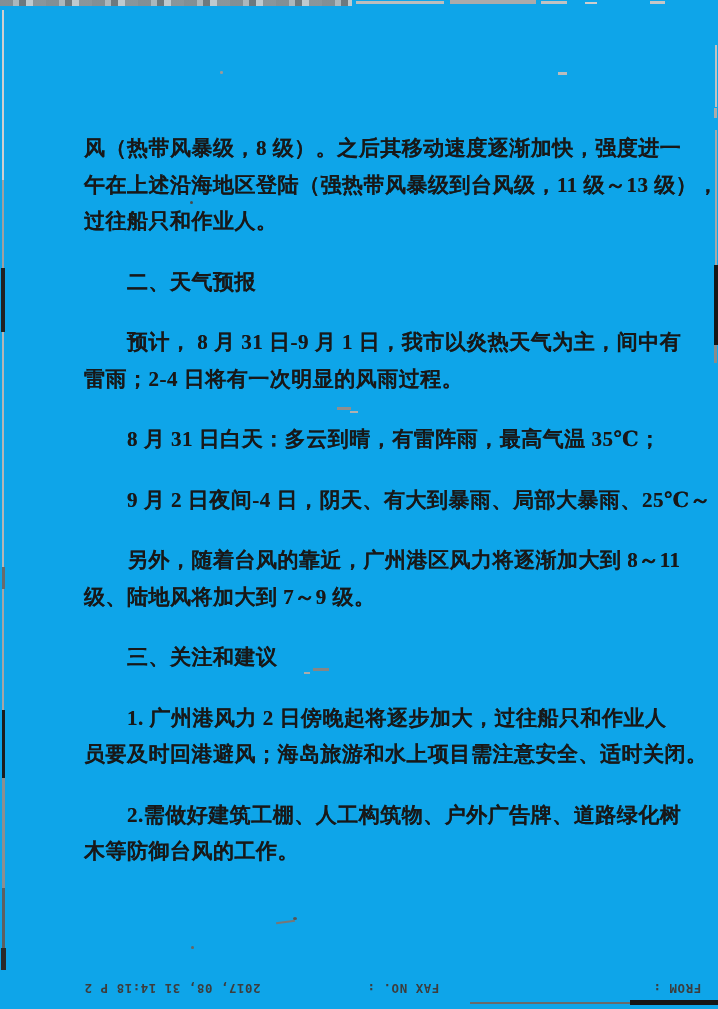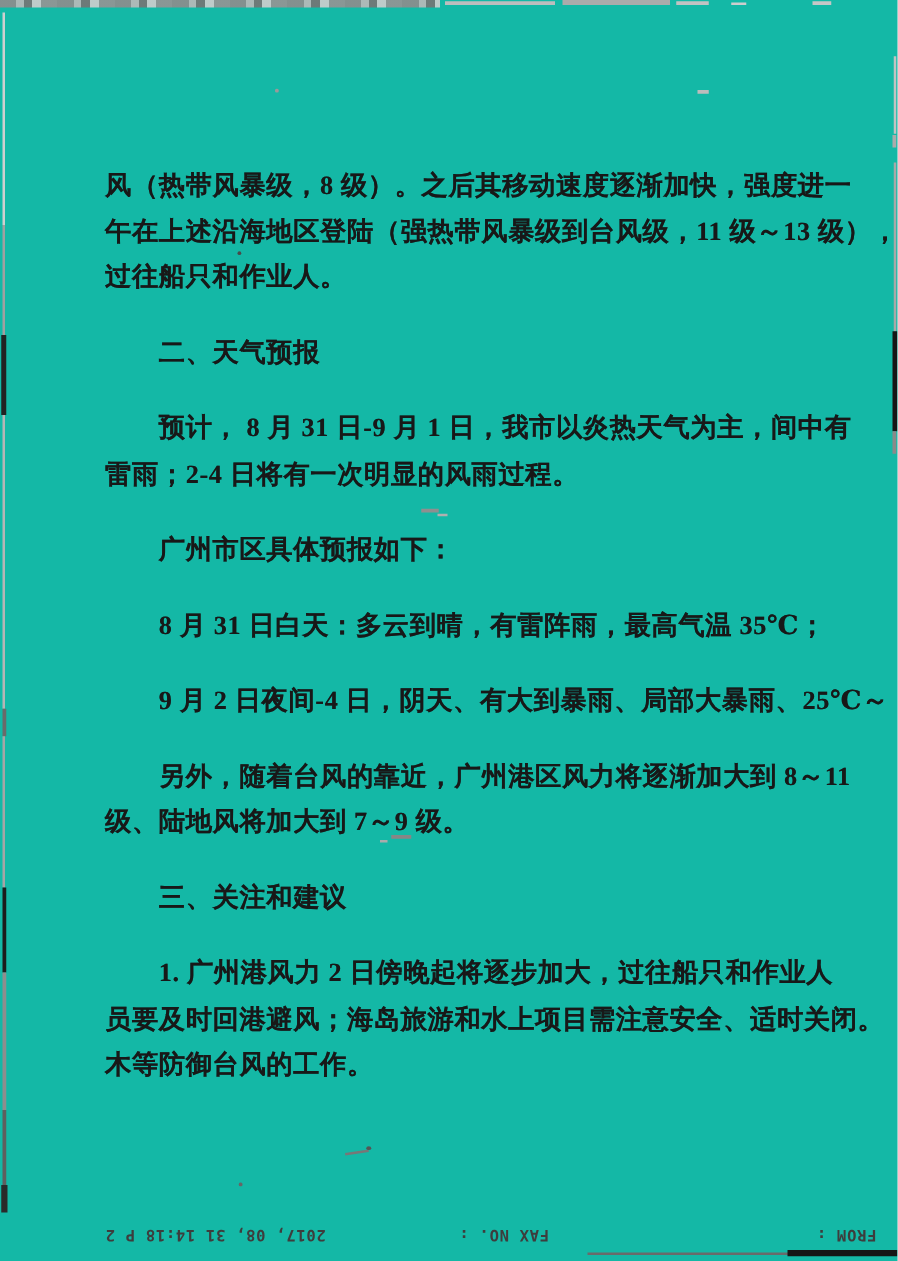--- a/index.html
+++ b/index.html
@@ -1,19 +1,19 @@
 <!DOCTYPE html>
 <html><head>
 <meta charset="utf-8">
 <style>
   html,body{margin:0;padding:0;background:#e8e8e8;}
   .page{
     position:relative;
     width:718px;height:1009px;
-    background:#14b8a6;
+    background:#0ea5e9;
     overflow:hidden;
     font-family:"Liberation Serif","DejaVu Serif",serif;
   }
   
   .textblock{
     position:absolute;left:84px;top:130px;width:572px;
     font-size:21px;line-height:36.5px;
     color:#181818;
     font-weight:600;
     letter-spacing:0.5px;
@@ -80,28 +80,28 @@
   <div class="art" style="left:293px;top:917px;width:4px;height:3px;background:#555;border-radius:50%;"></div>
   <div class="art" style="left:191px;top:946px;width:2.5px;height:3px;background:#666;border-radius:50%;"></div>
 
   <div class="textblock">
     <div class="ln">风（热带风暴级，8 级）。之后其移动速度逐渐加快，强度进一</div>
     <div class="ln">午在上述沿海地区登陆（强热带风暴级到台风级，11 级～13 级），</div>
     <div class="ln">过往船只和作业人。</div>
     <div class="ln ind">二、天气预报</div>
     <div class="ln ind">预计， 8 月 31 日-9 月 1 日，我市以炎热天气为主，间中有</div>
     <div class="ln">雷雨；2-4 日将有一次明显的风雨过程。</div>
-    <div class="ln ind">广州市区具体预报如下：</div>
     <div class="ln ind">8 月 31 日白天：多云到晴，有雷阵雨，最高气温 35℃；</div>
     <div class="ln ind">9 月 2 日夜间-4 日，阴天、有大到暴雨、局部大暴雨、25℃～</div>
     <div class="ln ind">另外，随着台风的靠近，广州港区风力将逐渐加大到 8～11</div>
     <div class="ln">级、陆地风将加大到 7～9 级。</div>
     <div class="ln ind">三、关注和建议</div>
     <div class="ln ind">1. 广州港风力 2 日傍晚起将逐步加大，过往船只和作业人</div>
     <div class="ln">员要及时回港避风；海岛旅游和水上项目需注意安全、适时关闭。</div>
+    <div class="ln ind">2.需做好建筑工棚、人工构筑物、户外广告牌、道路绿化树</div>
     <div class="ln">木等防御台风的工作。</div>
   </div>
 
   <div class="faxline" style="left:84px;top:981px;">2017, 08, 31   14:18 P 2</div>
   <div class="faxline" style="left:367px;top:981px;">FAX NO. :</div>
   <div class="faxline" style="left:653px;top:981px;">FROM :</div>
   <div class="art" style="left:470px;top:1002px;width:162px;height:2px;background:#6a6a6a;"></div>
   <div class="art" style="left:630px;top:1000px;width:88px;height:5px;background:#151515;"></div>
 
 </div>

